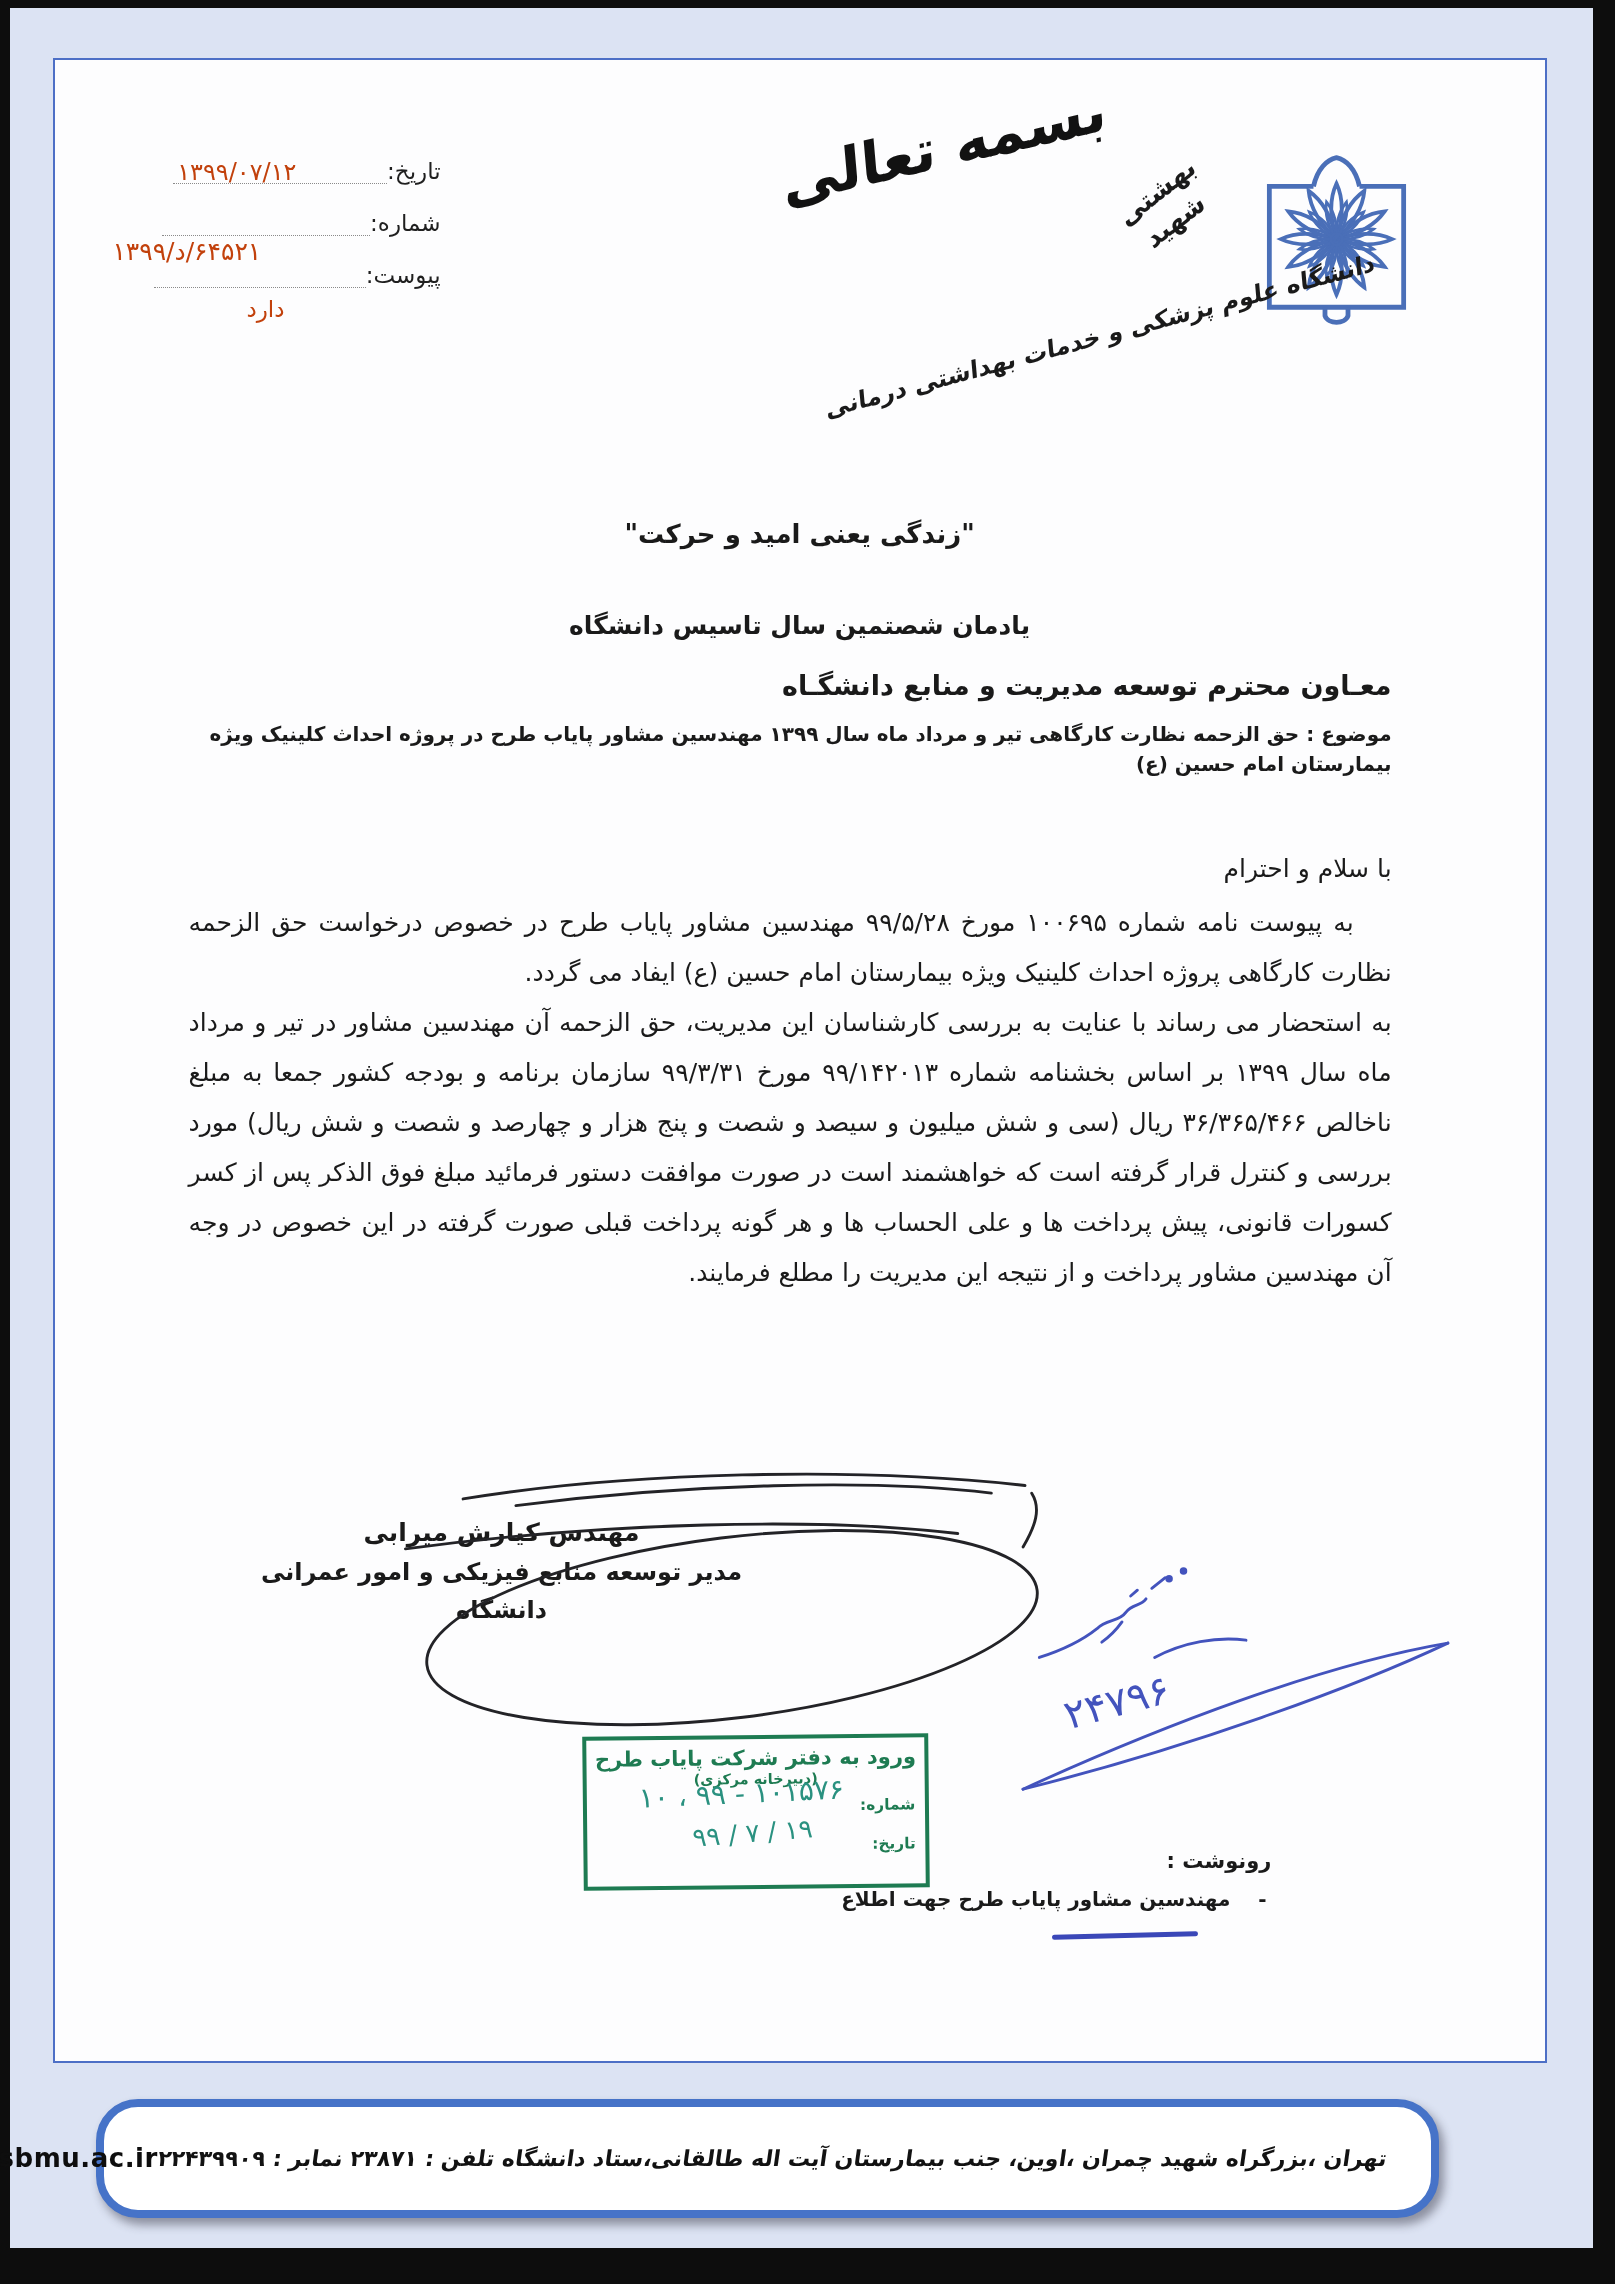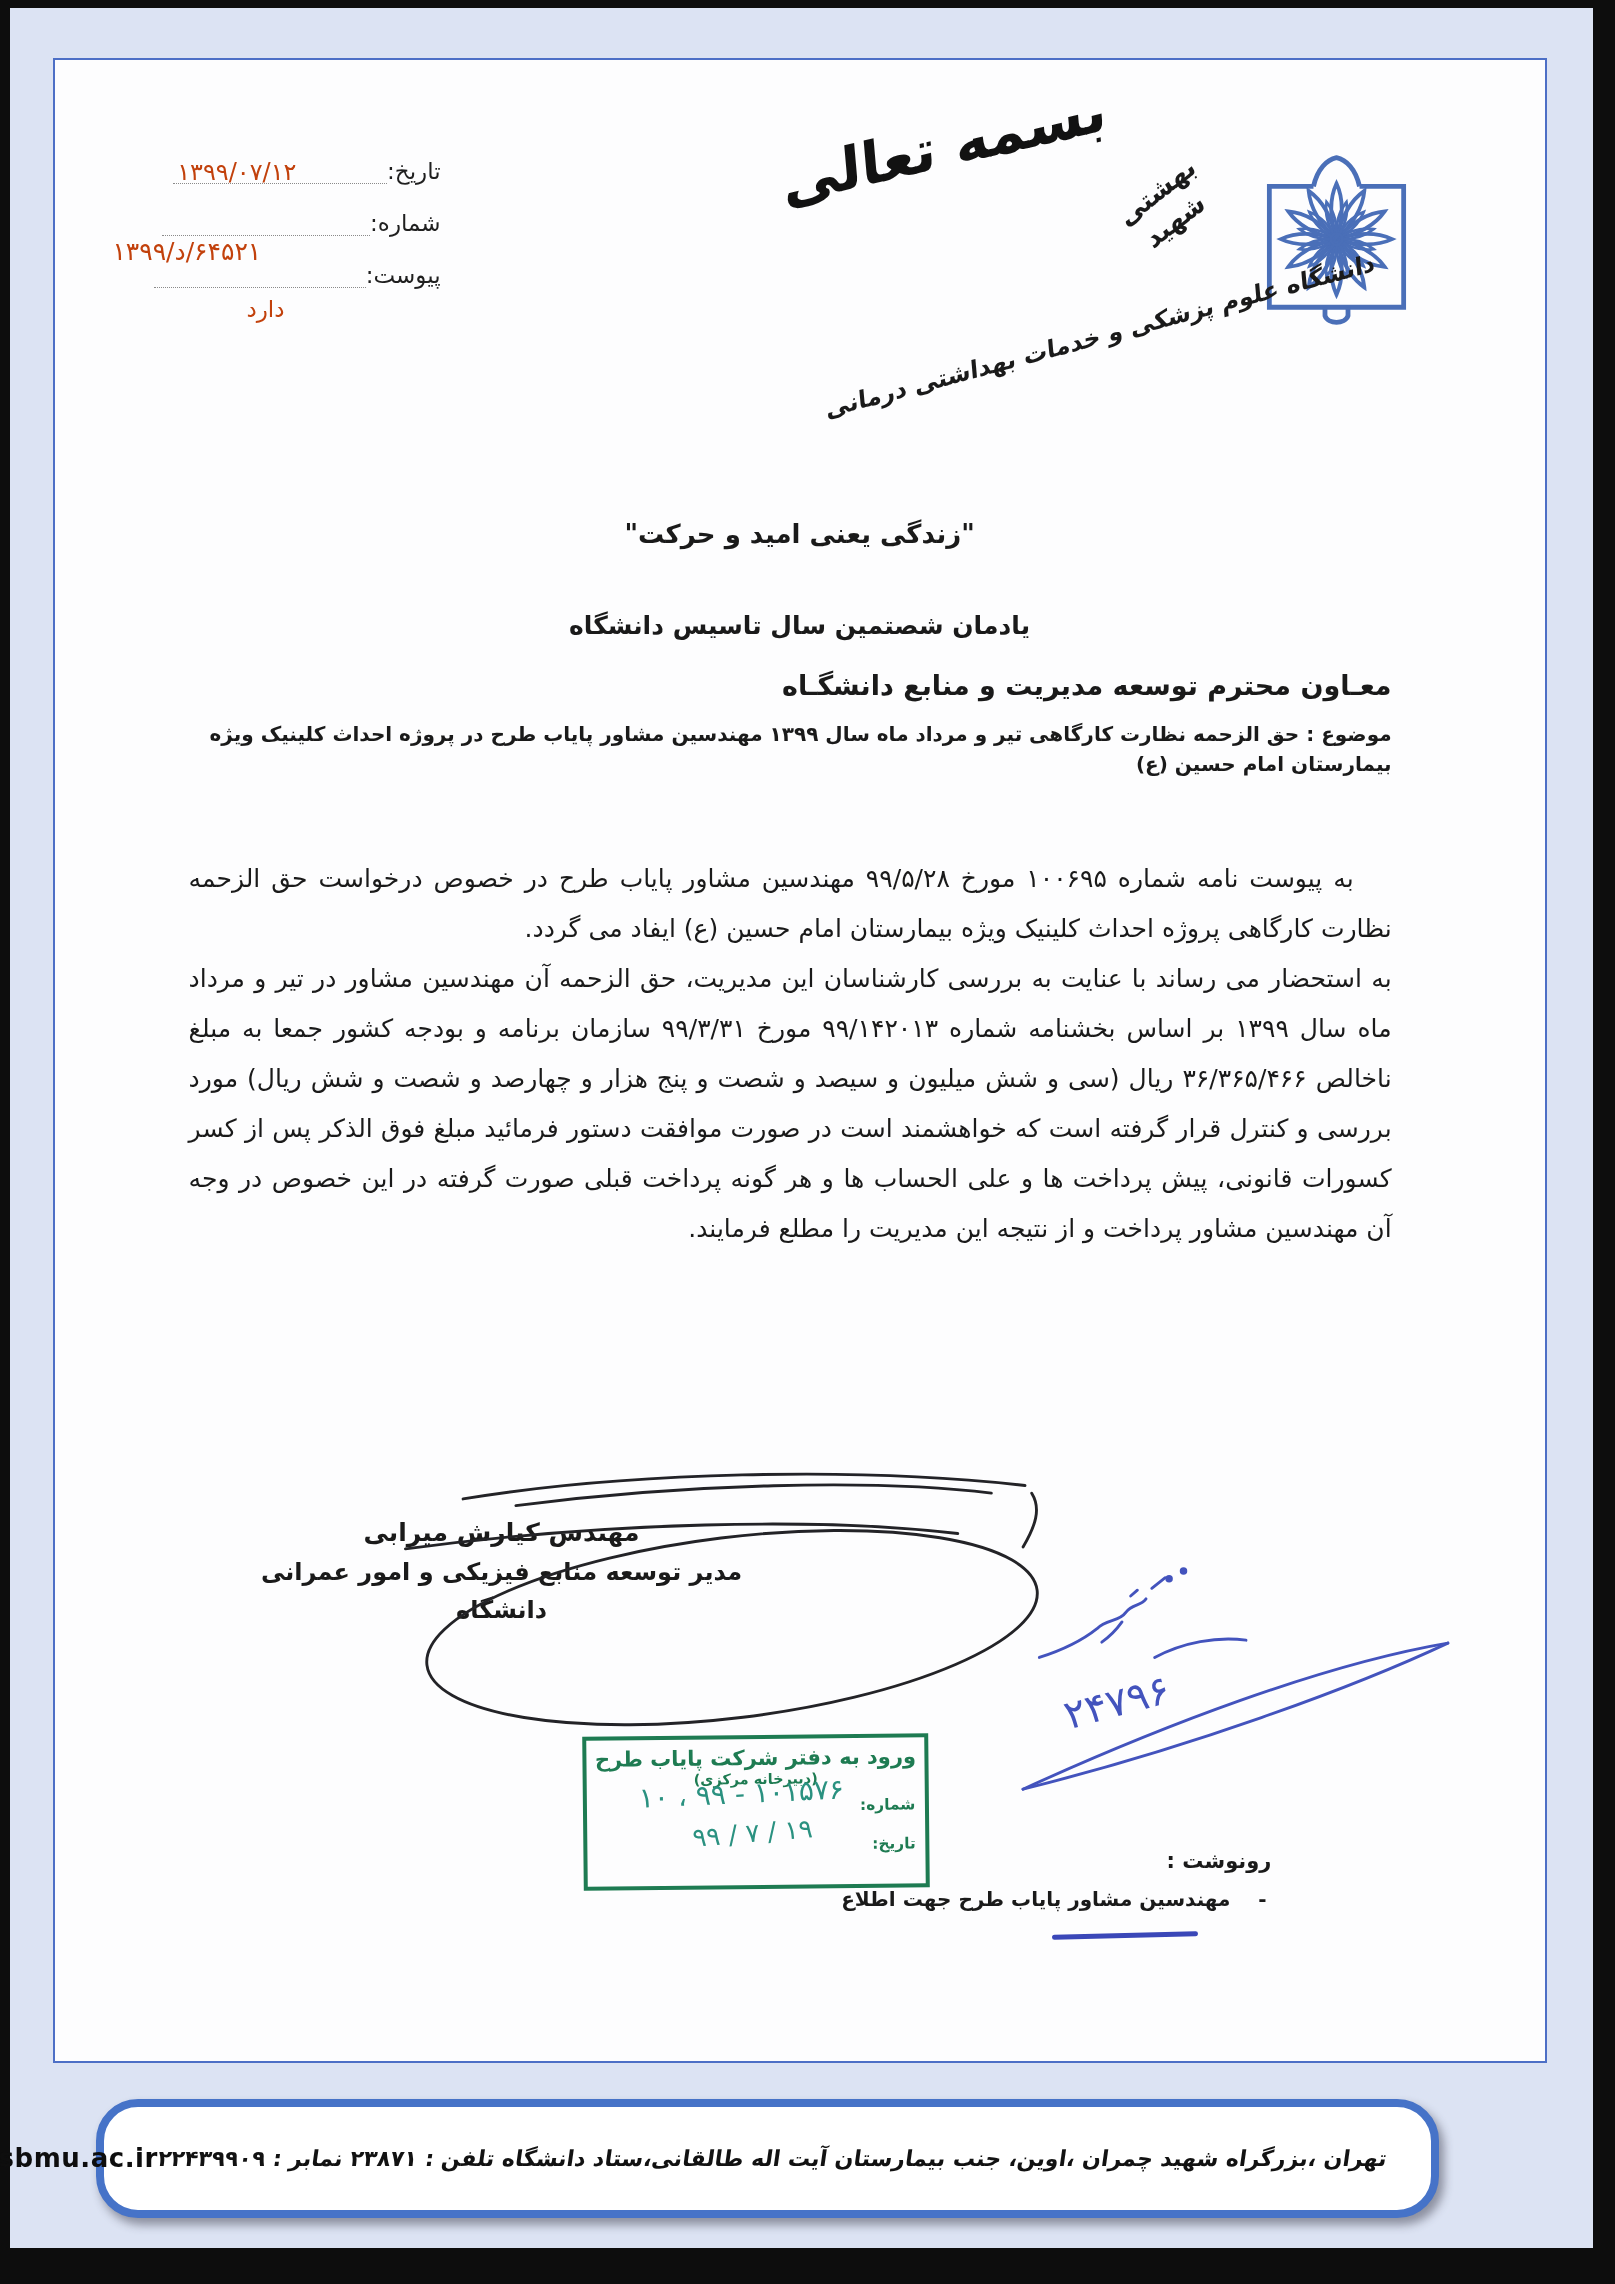--- a/index.html
+++ b/index.html
@@ -183,20 +183,21 @@
 
     <div class="abs motto motto1">"زندگی یعنی امید و حرکت"</div>
     <div class="abs motto motto2">یادمان شصتمین سال تاسیس دانشگاه</div>
 
     <div class="abs recipient">
       <div class="r-title">معـاون محترم توسعه مدیریت و منابع دانشگـاه</div>
       <div class="r-subject">موضوع : حق الزحمه نظارت کارگاهی تیر و مرداد ماه سال ۱۳۹۹ مهندسین مشاور پایاب طرح در پروژه احداث کلینیک ویژه بیمارستان امام حسین (ع)</div>
     </div>
 
     <div class="abs letter-body">
+      <div class="salutation">با سلام و احترام</div>
       <p class="p1">به پیوست نامه شماره ۱۰۰۶۹۵ مورخ ۹۹/۵/۲۸ مهندسین مشاور پایاب طرح در خصوص درخواست حق الزحمه نظارت کارگاهی پروژه احداث کلینیک ویژه بیمارستان امام حسین (ع) ایفاد می گردد.</p>
       <p class="p2">به استحضار می رساند با عنایت به بررسی کارشناسان این مدیریت، حق الزحمه آن مهندسین مشاور در تیر و مرداد ماه سال ۱۳۹۹ بر اساس بخشنامه شماره ۹۹/۱۴۲۰۱۳ مورخ ۹۹/۳/۳۱ سازمان برنامه و بودجه کشور جمعا به مبلغ ناخالص ۳۶/۳۶۵/۴۶۶ ریال (سی و شش میلیون و سیصد و شصت و پنج هزار و چهارصد و شصت و شش ریال) مورد بررسی و کنترل قرار گرفته است که خواهشمند است در صورت موافقت دستور فرمائید مبلغ فوق الذکر پس از کسر کسورات قانونی، پیش پرداخت ها و علی الحساب ها و هر گونه پرداخت قبلی صورت گرفته در این خصوص در وجه آن مهندسین مشاور پرداخت و از نتیجه این مدیریت را مطلع فرمایند.</p>
     </div>
 
     <div class="abs sig">
       <div class="sig-name">مهندس کیارش میرابی</div>
       <div class="sig-title">مدیر توسعه منابع فیزیکی و امور عمرانی دانشگاه</div>
     </div>
     <svg class="abs sig-scribble" viewBox="0 0 760 330">
       <g stroke="#232327" stroke-width="3" fill="none" stroke-linecap="round">

